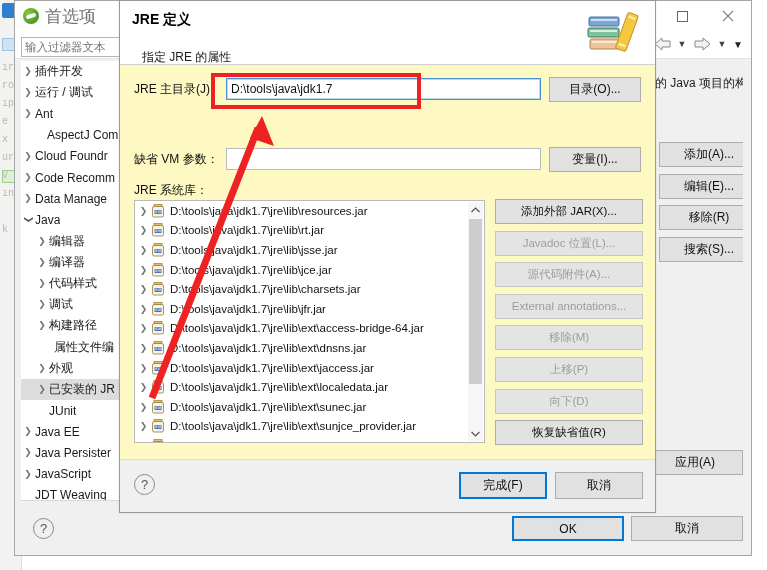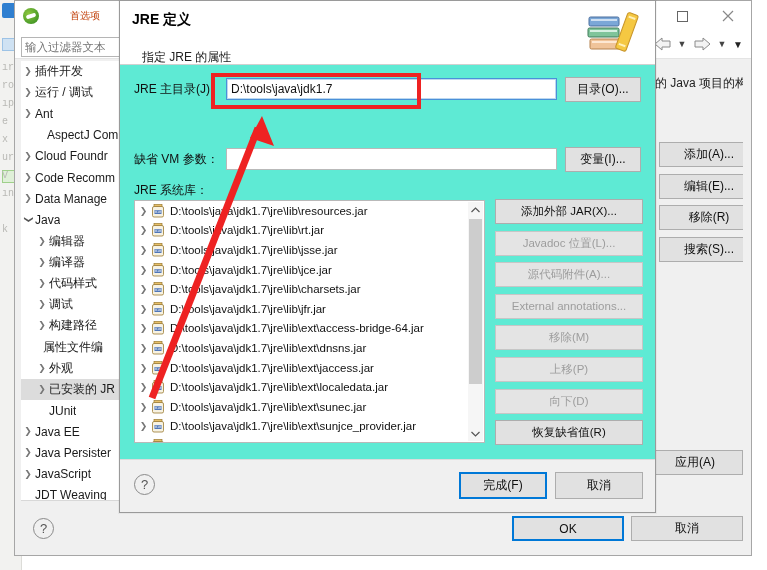--- a/index.html
+++ b/index.html
@@ -49,21 +49,21 @@
   }
   .eclipse-icon {
     width:16px; height:16px; border-radius:50%;
     background: radial-gradient(circle at 35% 35%, #8dc63f 0%, #4a9b28 70%, #2f7a18 100%);
     position:relative; flex:none; margin-right:6px;
   }
   .eclipse-icon:after {
     content:""; position:absolute; left:3px; top:6px; width:10px; height:4px;
     background:#ffffff; border-radius:2px; transform:rotate(-18deg);
   }
-  .prefs-title { color:#c2410c; font-size:10px;margin-left:25px; }
+  .prefs-title { color:#737373; font-size:17px; }
   .win-ctrls { position:absolute; right:0; top:0; height:30px; display:flex; }
   .win-btn {
     width:46px; height:30px; display:flex; align-items:center; justify-content:center;
     color:#777; font-size:13px;
   }
   .win-btn.close { font-size:16px; font-weight:300; }
   .win-btn svg { display:block; }
 
   .prefs-toolbar {
     position:absolute; left:0; top:30px; right:0; height:28px;
@@ -128,21 +128,21 @@
     justify-content:center; white-space:nowrap; font-family:"Liberation Sans", sans-serif;
   }
   .btn.disabled { color:#9d9d9d; background:#e4e4e4; border-color:#c6c6c6; }
   .btn.default {
     border:2px solid #0078d7; background:#e1e1e1;
   }
 
   
   .jre-dialog {
     position:absolute; left:119px; top:0px; width:537px; height:513px;
-    background:#5eead4; border:1px solid #9a9a9a;
+    background:#fef9c3; border:1px solid #9a9a9a;
     box-shadow:0 0 0 1px rgba(0,0,0,0.04);
   }
   .jre-head {
     position:absolute; left:0; top:0; right:0; height:64px; background:#ffffff;
     border-bottom:1px solid #d0d0d0;
   }
   .jre-title {
     position:absolute; left:12px; top:10px; font-size:14px; font-weight:bold; color:#000;
   }
   .jre-sub {
@@ -152,21 +152,21 @@
 
   .jre-body { position:absolute; left:0; top:64px; right:0; bottom:53px; }
 
   .frow { position:absolute; left:14px; right:14px; height:24px; display:flex; align-items:center; }
   .flabel { width:92px; flex:none; font-size:12px; color:#101010; }
   .finput {
     height:22px; border:1px solid #b9b9b9; background:#ffffff;
     font-size:12px; color:#101010; padding:2px 4px; line-height:16px;
   }
   .finput.focused { border:1px solid #4a90d9; box-shadow:inset 0 0 0 1px #bcd8ef; }
-  .fbtn { width:76px; flex:none; margin-left:8px; }
+  .fbtn { width:92px; flex:none; margin-left:8px; }
 
   .sys-lib-label { position:absolute; left:14px; top:117px; font-size:12px; color:#101010; }
 
   .jar-list {
     position:absolute; left:14px; top:135px; width:351px; height:243px;
     background:#ffffff; border:1px solid #b9b9b9; overflow:hidden;
   }
   .jar-row {
     display:flex; align-items:center; height:19.6px; font-size:11.5px;
     color:#101010; white-space:nowrap; padding-left:2px;
@@ -311,21 +311,21 @@
             <span class="tlabel">代码样式</span>
           </div>
           <div class="tree-item" style="padding-left: 14px;">
             <span class="tw" style="display: inline-block;">❯</span>
             <span class="tlabel">调试</span>
           </div>
           <div class="tree-item" style="padding-left: 14px;">
             <span class="tw" style="display: inline-block;">❯</span>
             <span class="tlabel">构建路径</span>
           </div>
-          <div class="tree-item" style="padding-left: 8px;">
+          <div class="tree-item" style="padding-left: 8px; justify-content: center;">
             <span class="tw none" style="display: inline-block;"></span>
             <span class="tlabel">属性文件编</span>
           </div>
           <div class="tree-item" style="padding-left: 14px;">
             <span class="tw" style="display: inline-block;">❯</span>
             <span class="tlabel">外观</span>
           </div>
           <div class="tree-item sel" style="padding-left: 14px;">
             <span class="tw" style="display: inline-block;">❯</span>
             <span class="tlabel">已安装的 JR</span>

